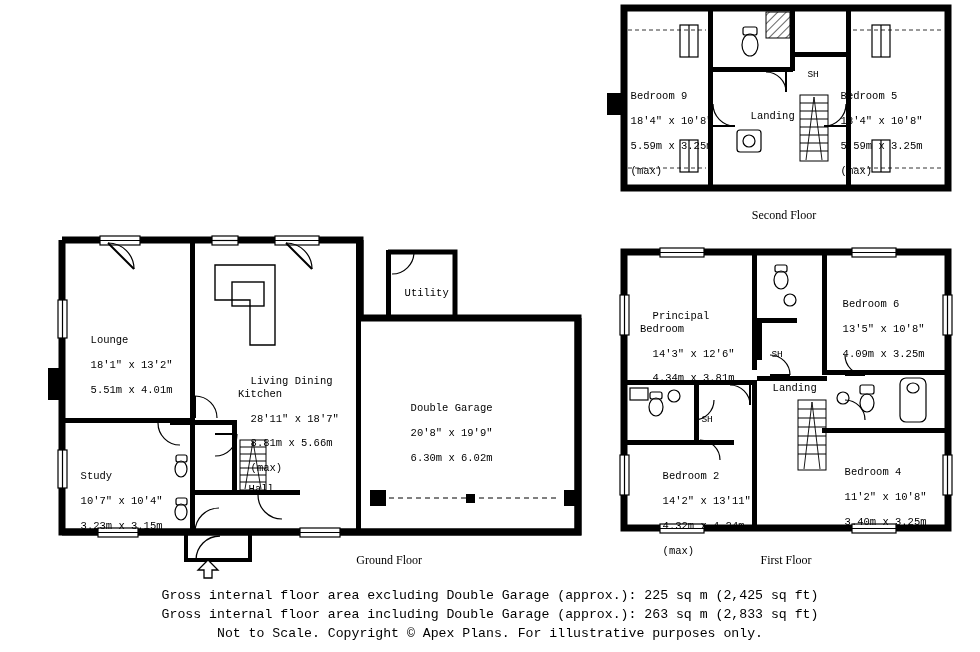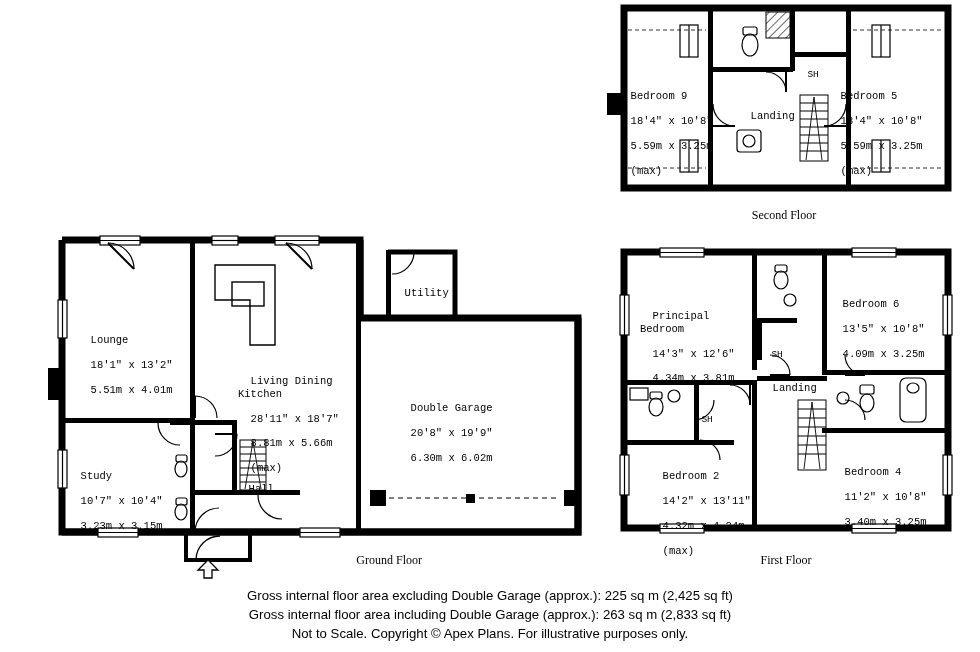--- a/index.html
+++ b/index.html
@@ -34,21 +34,21 @@
     font-size: 12px;
     text-align: center;
     font-family: "Liberation Serif", serif;
   }
   .sh { font-size: 9.5px; }
   .footer {
     position: absolute;
     width: 980px;
     text-align: center;
     font-size: 13.2px;
-    font-family: Liberation Sans, sans-serif;
+    font-family: Liberation Mono, monospace;
   }
 </style>
 </head>
 <body>
 
 <svg id="plan" viewBox="0 0 980 652">
   <defs>
     <pattern id="hatch" width="6" height="6" patternUnits="userSpaceOnUse" patternTransform="rotate(45)">
       <line x1="0" y1="0" x2="0" y2="6" stroke="#000" stroke-width="1.2"></line>
     </pattern>

